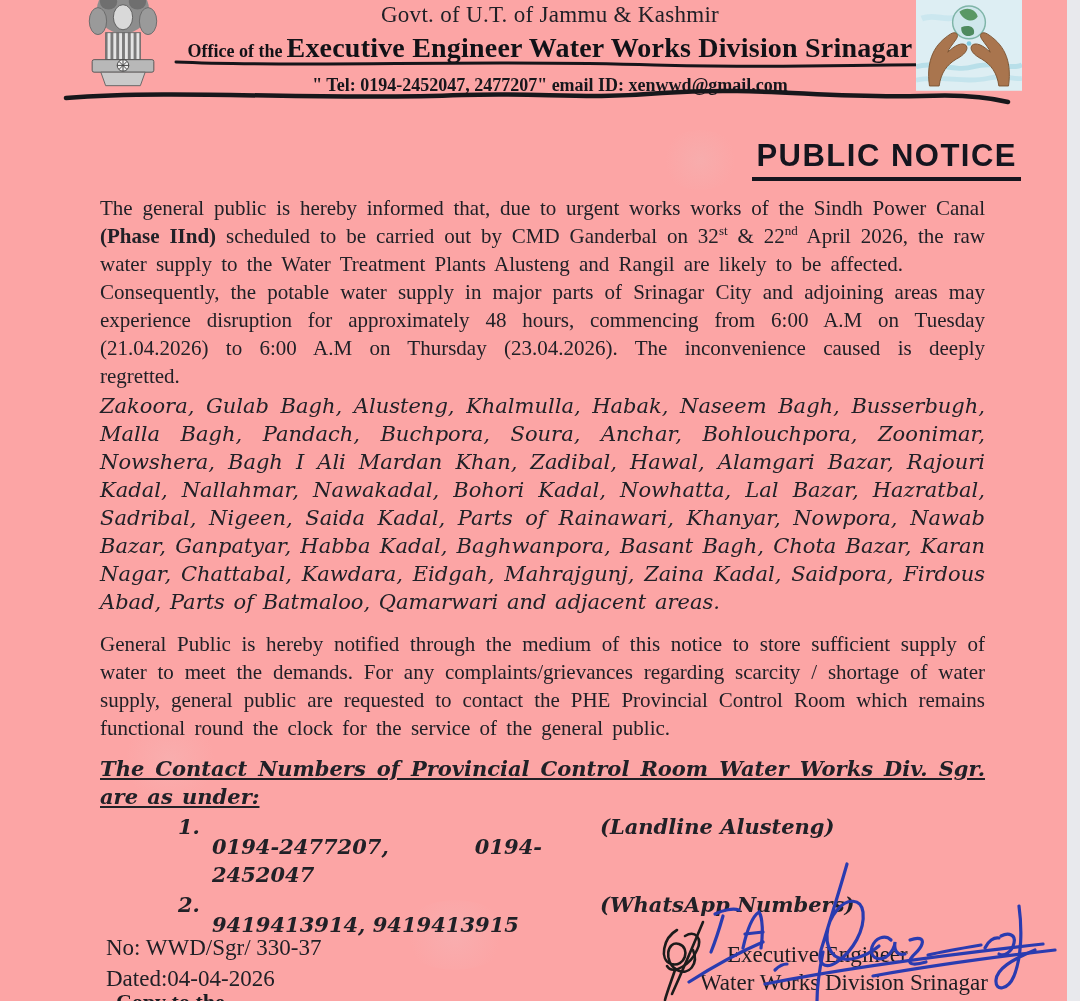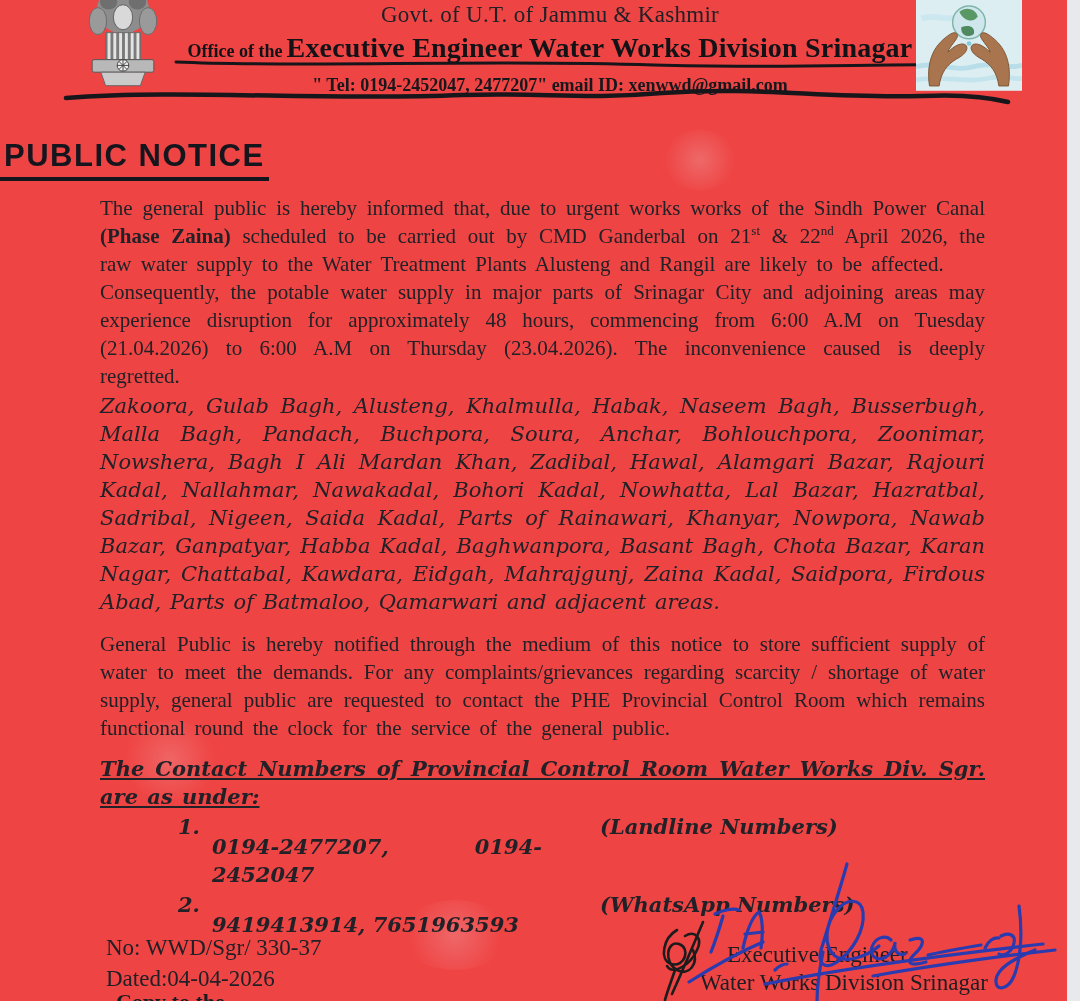--- a/index.html
+++ b/index.html
@@ -1,37 +1,37 @@
 <!DOCTYPE html>
 <html><head>
 <meta charset="utf-8">
 <style>
   html,body{margin:0;padding:0;background:#e8e9ed;}
   .page{
     position:relative;width:1080px;height:1001px;overflow:hidden;
-    background:#ef4444;color:#1f1f24;
+    background:#fca5a5;color:#1f1f24;
     font-family:"Liberation Serif","DejaVu Serif",serif;
   }
   .scan-edge{position:absolute;right:0;top:0;width:13px;height:100%;background:#e8e9ed;}
   .smudge{position:absolute;border-radius:50%;pointer-events:none;}
 
   
   .emblem{position:absolute;left:70px;top:-16px;width:106px;height:106px;}
   .header-center{position:absolute;left:180px;top:2px;width:740px;text-align:center;}
   .govt-line{font-size:23px;letter-spacing:.3px;color:#202026;}
   .office-line{margin-top:4px;white-space:nowrap;color:#121217;}
   .office-prefix{font-size:18px;font-weight:bold;}
   .office-title{font-size:28px;font-weight:bold;letter-spacing:.2px;}
   .office-underline{position:absolute;left:-6px;top:54px;width:812px;height:16px;}
   .tel-line{margin-top:11px;font-size:18px;font-weight:bold;color:#17171c;}
   .logo{position:absolute;left:916px;top:-2px;width:106px;height:94px;}
   .separator{position:absolute;left:62px;top:84px;width:950px;height:28px;}
 
   
-  .title-wrap{position:absolute;top:138px;left:0;width:1021px;text-align:left;}
+  .title-wrap{position:absolute;top:138px;left:0;width:1021px;text-align:right;}
   .notice-title{
     display:inline-block;font-family:"Liberation Sans","DejaVu Sans",sans-serif;
     font-weight:bold;font-size:31px;letter-spacing:1.5px;color:#15151e;
     border-bottom:4px solid #15151e;padding:0 4px 3px 4px;
   }
 
   
   .body{position:absolute;left:100px;top:194px;width:885px;font-size:21px;line-height:28px;
         text-align:justify;word-spacing:4px;color:#212127;}
   .body p{margin:0;}
@@ -122,33 +122,33 @@
 
   <svg class="separator" viewBox="0 0 950 28" preserveAspectRatio="none">
     <path d="M4,14 C120,5 260,17 400,11 C480,8 520,16 600,9 C700,2 760,15 860,12 C900,10 930,14 946,18" stroke="#17171b" stroke-width="4.5" fill="none" stroke-linecap="round"></path>
   </svg>
 
   <div class="title-wrap">
     <span class="notice-title">PUBLIC NOTICE</span>
   </div>
 
   <div class="body">
-    <p><span>The general public is hereby informed that, due to urgent works works of the Sindh Power Canal </span><span class="para-b">(Phase Zaina)</span><span> scheduled to be carried out by CMD Ganderbal on 21</span><sup>st</sup><span> &amp; 22</span><sup>nd</sup><span> April 2026, the raw water supply to the Water Treatment Plants Alusteng and Rangil are likely to be affected.</span></p>
+    <p><span>The general public is hereby informed that, due to urgent works works of the Sindh Power Canal </span><span class="para-b">(Phase IInd)</span><span> scheduled to be carried out by CMD Ganderbal on 32</span><sup>st</sup><span> &amp; 22</span><sup>nd</sup><span> April 2026, the raw water supply to the Water Treatment Plants Alusteng and Rangil are likely to be affected.</span></p>
     <p>Consequently, the potable water supply in major parts of Srinagar City and adjoining areas may experience disruption for approximately 48 hours, commencing from 6:00 A.M on Tuesday (21.04.2026) to 6:00 A.M on Thursday (23.04.2026). The inconvenience caused is deeply regretted.</p>
     <p class="areas-list">Zakoora, Gulab Bagh, Alusteng, Khalmulla, Habak, Naseem Bagh, Busserbugh, Malla Bagh, Pandach, Buchpora, Soura, Anchar, Bohlouchpora, Zoonimar, Nowshera, Bagh I Ali Mardan Khan, Zadibal, Hawal, Alamgari Bazar, Rajouri Kadal, Nallahmar, Nawakadal, Bohori Kadal, Nowhatta, Lal Bazar, Hazratbal, Sadribal, Nigeen, Saida Kadal, Parts of Rainawari, Khanyar, Nowpora, Nawab Bazar, Ganpatyar, Habba Kadal, Baghwanpora, Basant Bagh, Chota Bazar, Karan Nagar, Chattabal, Kawdara, Eidgah, Mahrajgunj, Zaina Kadal, Saidpora, Firdous Abad, Parts of Batmaloo, Qamarwari and adjacent areas.</p>
     <p class="p4">General Public is hereby notified through the medium of this notice to store sufficient supply of water to meet the demands. For any complaints/grievances regarding scarcity / shortage of water supply, general public are requested to contact the PHE Provincial Control Room which remains functional round the clock for the service of the general public.</p>
     <p class="contact-heading">The Contact Numbers of Provincial Control Room Water Works Div. Sgr. are as under:</p>
     <div class="contact-row">
       <span class="contact-num">1.</span>
       <span class="contact-numbers">0194-2477207, 0194-2452047</span>
-      <span class="contact-label">(Landline Numbers)</span>
+      <span class="contact-label">(Landline Alusteng)</span>
     </div>
     <div class="contact-row">
       <span class="contact-num">2.</span>
-      <span class="contact-numbers">9419413914, 7651963593</span>
+      <span class="contact-numbers">9419413914, 9419413915</span>
       <span class="contact-label">(WhatsApp Numbers)</span>
     </div>
   </div>
 
   <div class="ref-block">
     <div>No: WWD/Sgr/ 330-37</div>
     <div>Dated:04-04-2026</div>
   </div>
 
   <div class="sig-title">Executive Engineer</div>

